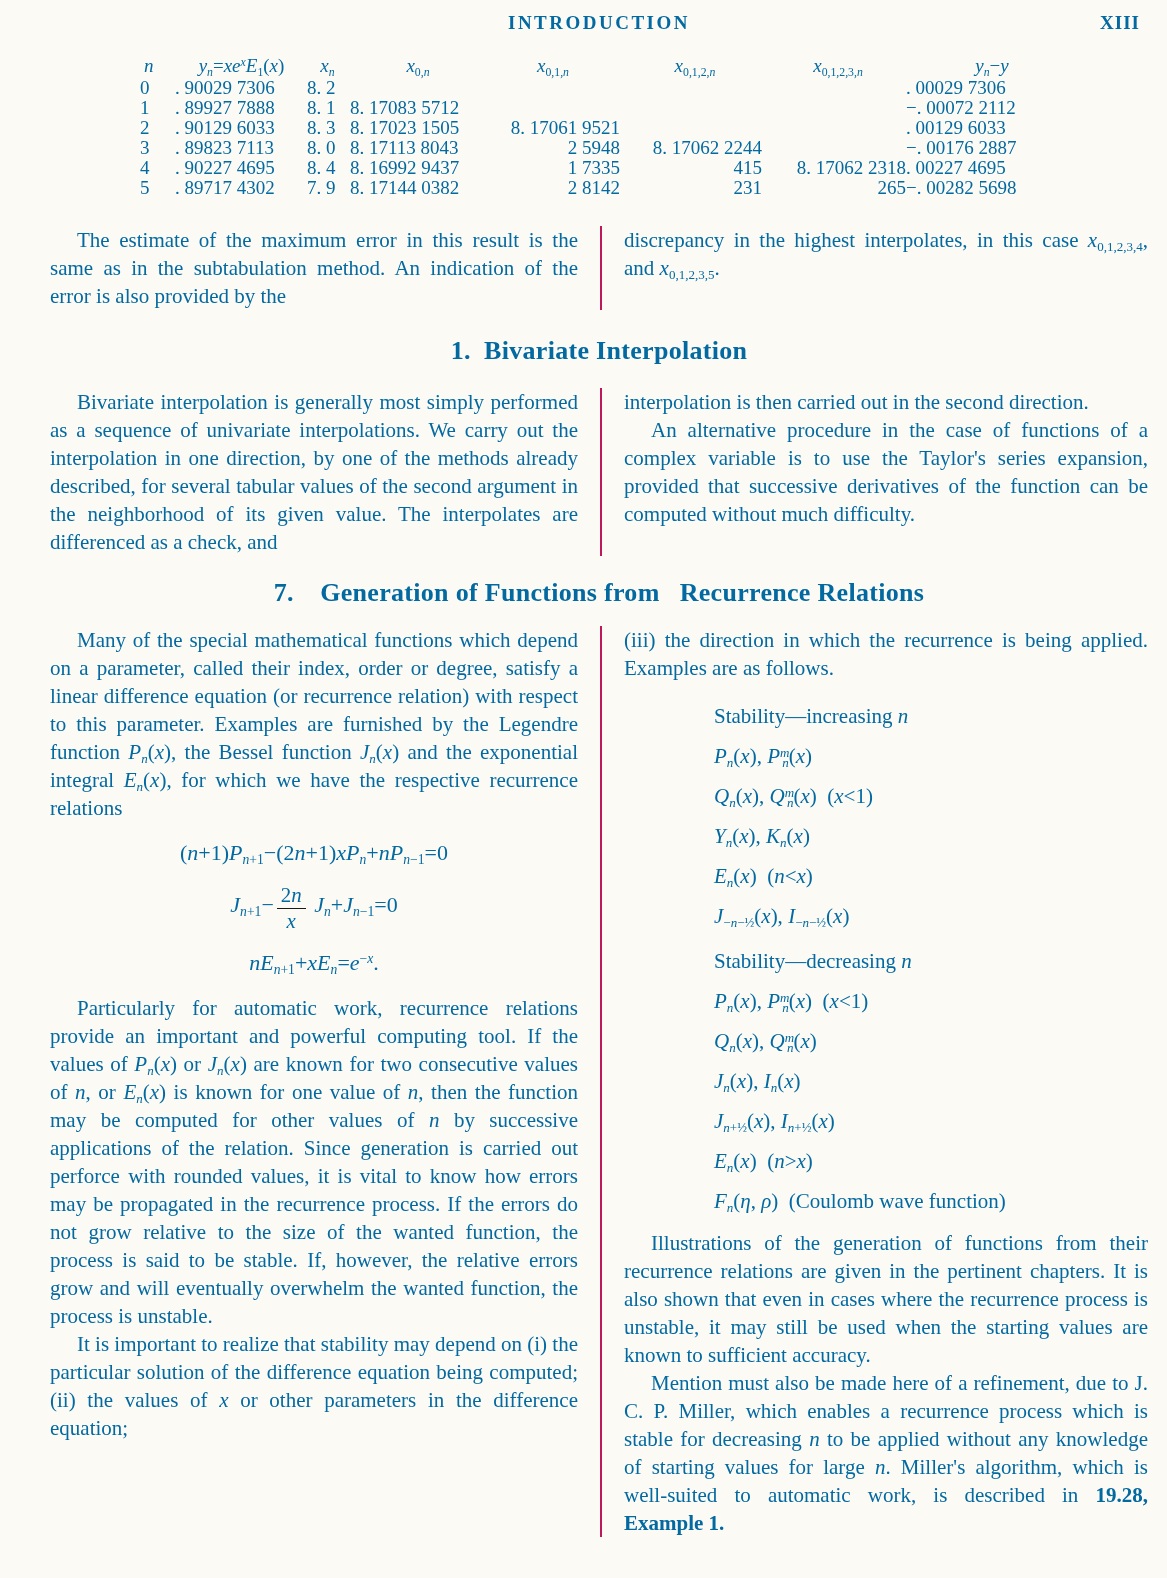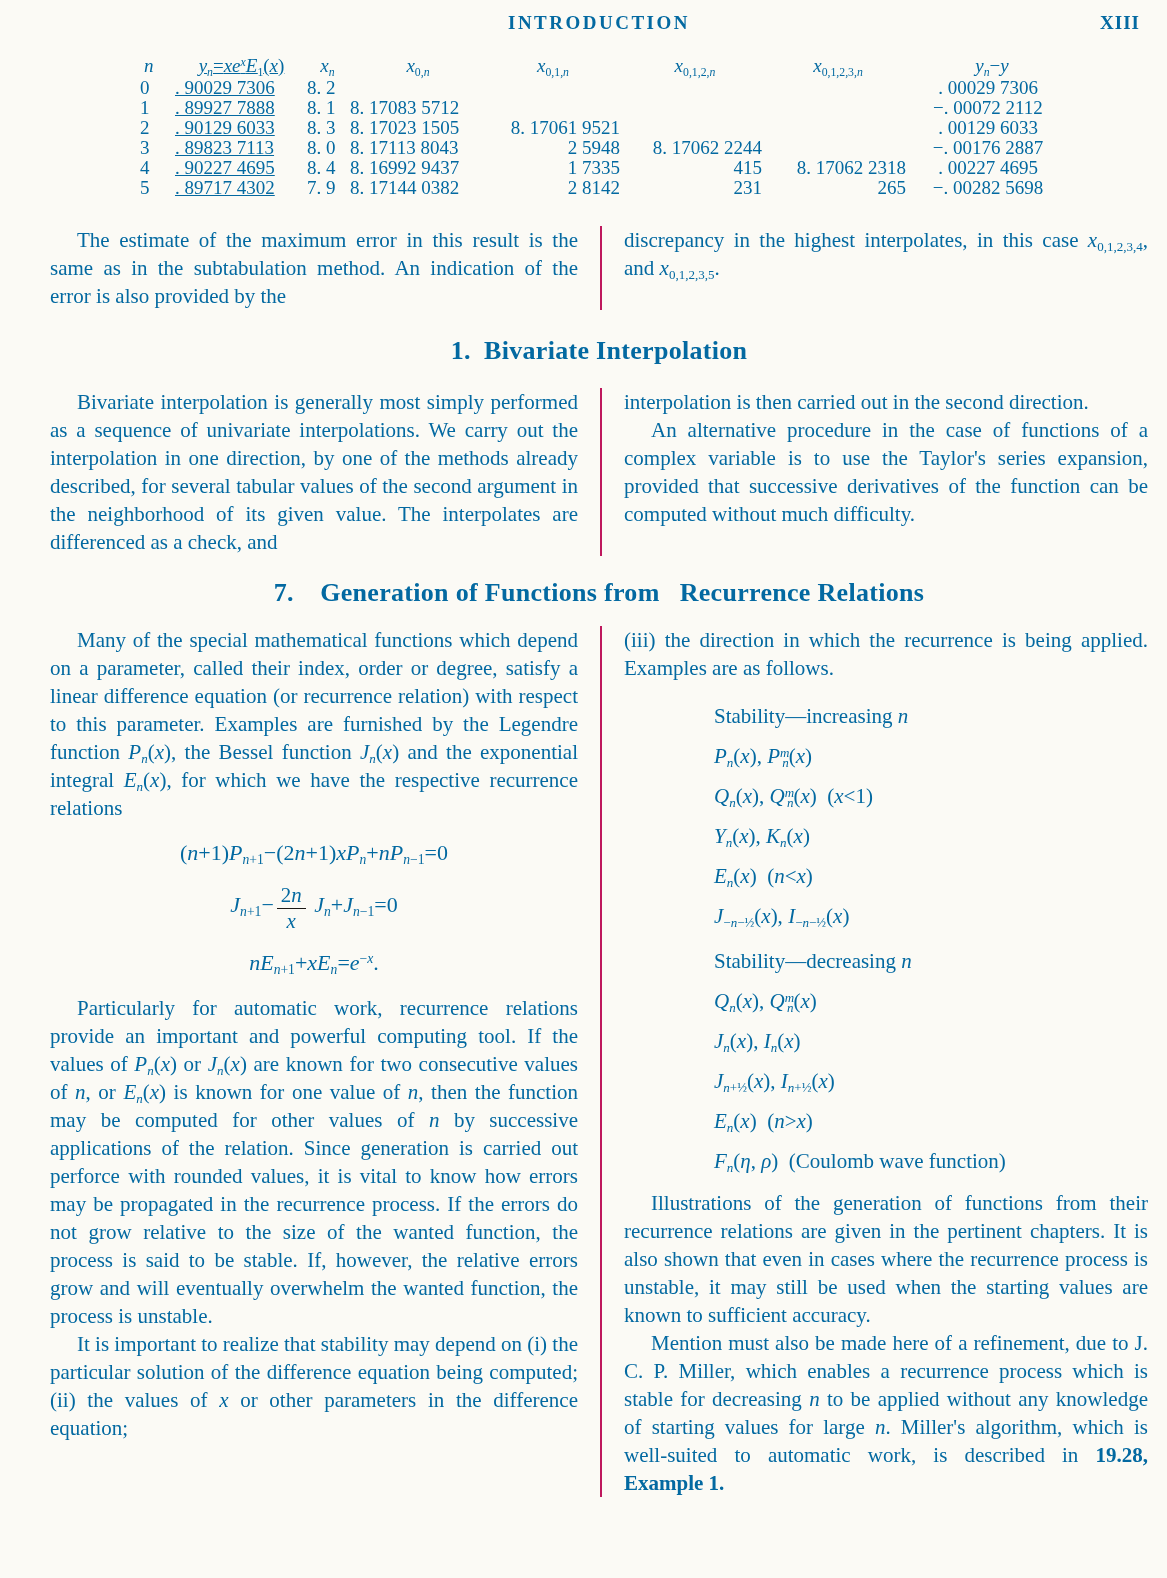--- a/index.html
+++ b/index.html
@@ -21,27 +21,27 @@
     letter-spacing:2.5px;line-height:26px;
   }
   .folio{position:absolute;right:8px;top:0;font-size:19px;font-weight:700;letter-spacing:1px;line-height:26px;}
 
   
   .table-wrap{margin:16px 0 0 90px;font-size:19px;}
   .trow{display:flex;line-height:20px;}
   .trow.thead{margin-bottom:2px;}
   .c{display:block;white-space:pre;}
   .c0{width:25px;text-align:left;}
-  .c1{width:135px;padding-left:10px;box-sizing:border-box;text-decoration:underline;}
+  .c1{width:135px;padding-left:10px;box-sizing:border-box;}
   .c2{width:40px;padding-left:7px;box-sizing:border-box;}
   .c3{width:138px;padding-left:10px;box-sizing:border-box;}
   .c4{width:142px;text-align:right;}
   .c5{width:142px;text-align:right;}
   .c6{width:144px;text-align:right;}
-  .c7{width:164px;text-align:center;}
+  .c7{width:164px;text-align:left;}
   .thead .c{text-align:center;white-space:normal;}
   .thead .c0{text-align:left;padding-left:4px;}
   .thead .c7{text-align:center;}
 
   
   .twocol{display:flex;align-items:stretch;}
   .colL{width:550px;padding-right:22px;box-sizing:border-box;}
   .colR{width:548px;padding-left:22px;box-sizing:border-box;border-left:2px solid #be185d;}
   p{margin:0;font-size:21px;line-height:28px;text-align:justify;}
   p.ind{text-indent:27px;}
@@ -202,20 +202,21 @@
         <div>
             <div class="sitem"><i>P<sub>n</sub></i>(<i>x</i>), <i>P</i><sup><i>m</i></sup><sub class="tk"><i>n</i></sub>(<i>x</i>)</div>
             <div class="sitem"><i>Q<sub>n</sub></i>(<i>x</i>), <i>Q</i><sup><i>m</i></sup><sub class="tk"><i>n</i></sub>(<i>x</i>)&nbsp; (<i>x</i>&lt;1)</div>
             <div class="sitem"><i>Y<sub>n</sub></i>(<i>x</i>), <i>K<sub>n</sub></i>(<i>x</i>)</div>
             <div class="sitem"><i>E<sub>n</sub></i>(<i>x</i>)&nbsp; (<i>n</i>&lt;<i>x</i>)</div>
             <div class="sitem"><i>J</i><sub>−<i>n</i>−½</sub>(<i>x</i>), <i>I</i><sub>−<i>n</i>−½</sub>(<i>x</i>)</div>
           </div>
 
         <div class="shead">Stability—decreasing <i>n</i></div>
         <div>
+            <div class="sitem"><i>P<sub>n</sub></i>(<i>x</i>), <i>P</i><sup><i>m</i></sup><sub class="tk"><i>n</i></sub>(<i>x</i>)&nbsp; (<i>x</i>&lt;1)</div>
             <div class="sitem"><i>Q<sub>n</sub></i>(<i>x</i>), <i>Q</i><sup><i>m</i></sup><sub class="tk"><i>n</i></sub>(<i>x</i>)</div>
             <div class="sitem"><i>J<sub>n</sub></i>(<i>x</i>), <i>I<sub>n</sub></i>(<i>x</i>)</div>
             <div class="sitem"><i>J</i><sub><i>n</i>+½</sub>(<i>x</i>), <i>I</i><sub><i>n</i>+½</sub>(<i>x</i>)</div>
             <div class="sitem"><i>E<sub>n</sub></i>(<i>x</i>)&nbsp; (<i>n</i>&gt;<i>x</i>)</div>
             <div class="sitem"><i>F<sub>n</sub></i>(<i>η</i>, <i>ρ</i>)&nbsp; (Coulomb wave function)</div>
           </div>
       </div>
 
       <p class="ind">Illustrations of the generation of functions from their recurrence relations are given in the pertinent chapters.  It is also shown that even in cases where the recurrence process is unstable, it may still be used when the starting values are known to sufficient accuracy.</p>
       <p class="ind">Mention must also be made here of a refinement, due to J. C. P. Miller, which enables a recurrence process which is stable for decreasing <i>n</i> to be applied without any knowledge of starting values for large <i>n</i>.  Miller's algorithm, which is well-suited to automatic work, is described in <b>19.28, Example 1.</b></p>

